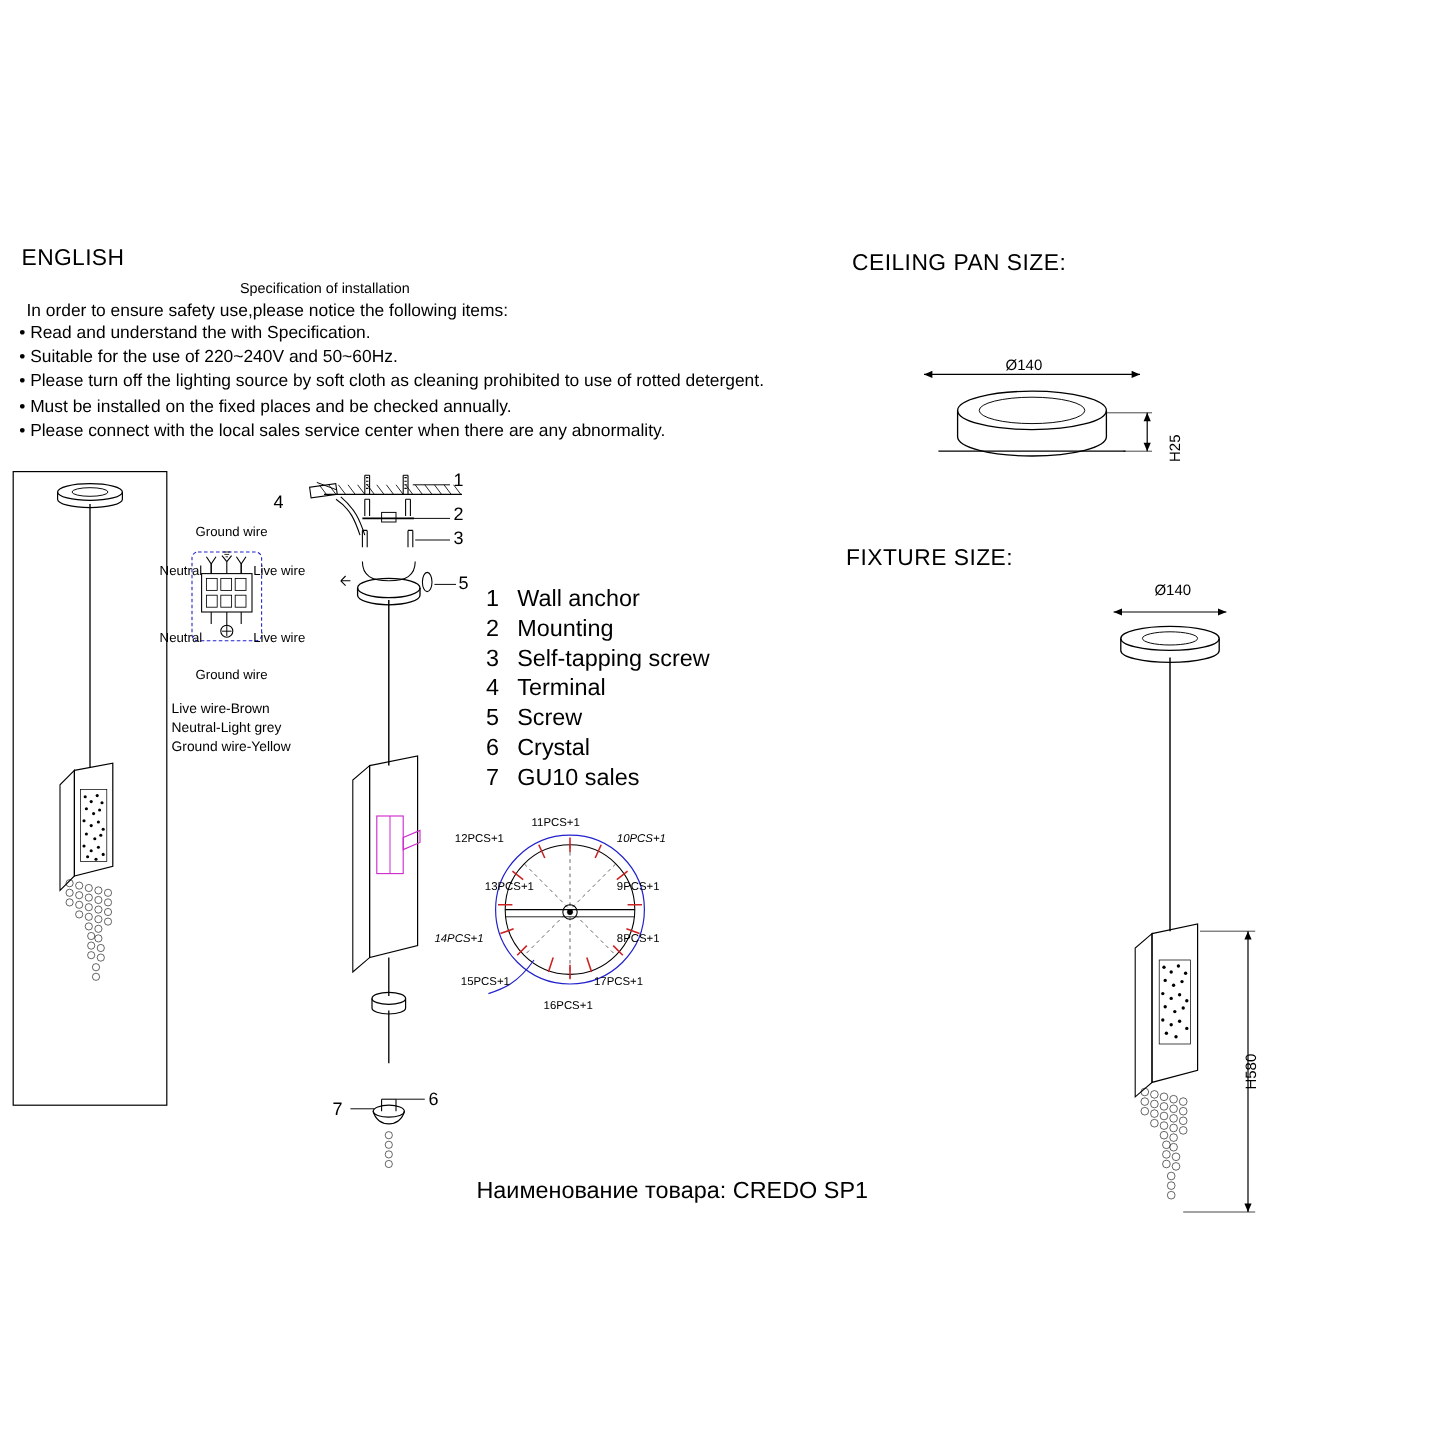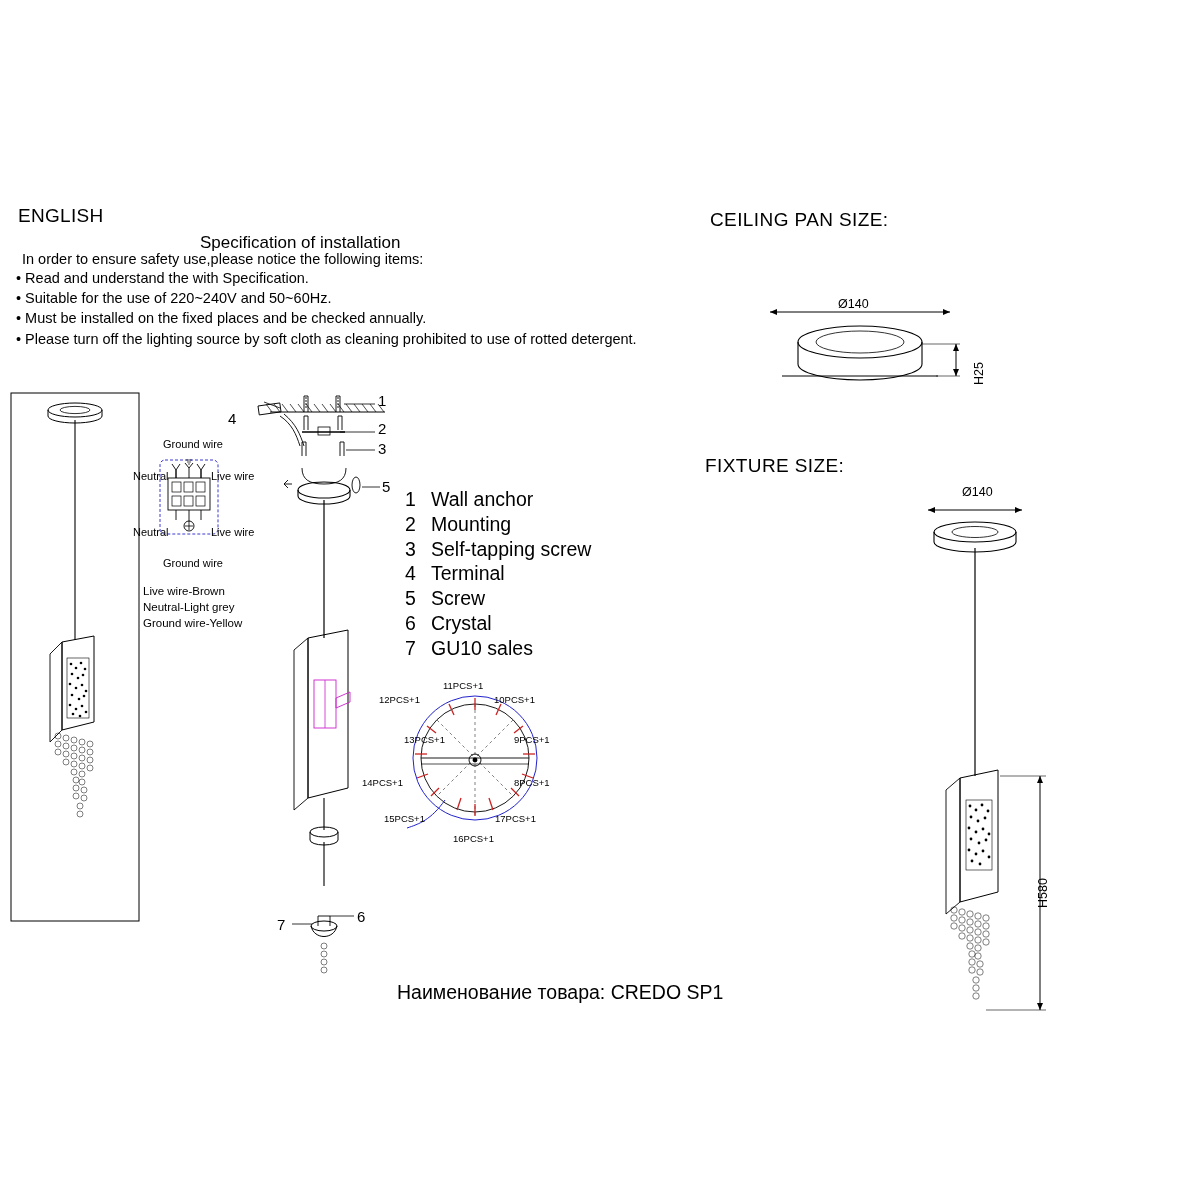--- a/index.html
+++ b/index.html
@@ -18,21 +18,21 @@
   .abs { position: absolute; }
 
   
   #lang-title {
     left: 18px; top: 205px;
     font-size: 19px;
     letter-spacing: 0.3px;
   }
   #spec-title {
     left: 200px; top: 233px;
-    font-size: 17px;
+    font-size: 12px;
   }
   #spec-intro {
     left: 22px; top: 251px;
     font-size: 14.5px;
   }
   #spec-list {
     left: 16px; top: 268px;
     font-size: 14.5px;
     line-height: 20.2px;
   }
@@ -86,22 +86,23 @@
 </style>
 </head>
 <body>
 
 <div class="abs" id="lang-title">ENGLISH</div>
 <div class="abs" id="spec-title">Specification of installation</div>
 <div class="abs" id="spec-intro">In order to ensure safety use,please notice the following items:</div>
 <div class="abs" id="spec-list">
   <div>• Read and understand the with Specification.</div>
   <div>• Suitable for the use of 220~240V and 50~60Hz.</div>
+  <div>• Please turn off the lighting source by soft cloth as cleaning prohibited to use of rotted detergent.</div>
   <div>• Must be installed on the fixed places and be checked annually.</div>
-  <div>• Please turn off the lighting source by soft cloth as cleaning prohibited to use of rotted detergent.</div>
+  <div>• Please connect with the local sales service center when there are any abnormality.</div>
 </div>
 
 <div class="abs" id="ceiling-pan-title">CEILING PAN SIZE:</div>
 <div class="abs" id="fixture-size-title">FIXTURE SIZE:</div>
 
 <div class="abs" id="legend">
   <div class="row">
     <span class="num">1</span>
     <span>Wall anchor</span>
   </div>
@@ -385,24 +386,24 @@
     <line x1="72" y1="132" x2="76" y2="120"></line>
     <line x1="108" y1="132" x2="104" y2="120"></line>
     <line x1="90" y1="138" x2="90" y2="126"></line>
   </g>
 
   <path d="M60 122 C46 142 34 146 22 150" fill="none" stroke="#2222cc" stroke-width="1"></path>
 </svg>
 </div>
 <div class="abs pcs" style="left:443px; top:680px;">11PCS+1</div>
 <div class="abs pcs" style="left:379px; top:694px;">12PCS+1</div>
-<div class="abs pcs" style="left:494px; top:694px;">10PCS+1</div>
+<div class="abs pcs" style="left:514px; top:694px;font-style:italic;">10PCS+1</div>
 <div class="abs pcs" style="left:362px; top:734px;margin-left:42px;">13PCS+1</div>
 <div class="abs pcs" style="left:514px; top:734px;">9PCS+1</div>
-<div class="abs pcs" style="left:362px; top:777px;">14PCS+1</div>
+<div class="abs pcs" style="left:362px; top:777px;font-style:italic;">14PCS+1</div>
 <div class="abs pcs" style="left:514px; top:777px;">8PCS+1</div>
 <div class="abs pcs" style="left:384px; top:813px;">15PCS+1</div>
 <div class="abs pcs" style="left:495px; top:813px;">17PCS+1</div>
 <div class="abs pcs" style="left:441px; top:833px;margin-left:12px;">16PCS+1</div>
 
 <div class="abs" style="left:760px; top:290px;">
 <svg width="210" height="120" viewBox="0 0 210 120">
 
   <line x1="10" y1="22" x2="190" y2="22" stroke="#000" stroke-width="1"></line>
   <path d="M10 22 l7 -3 v6 z" fill="#000"></path>

